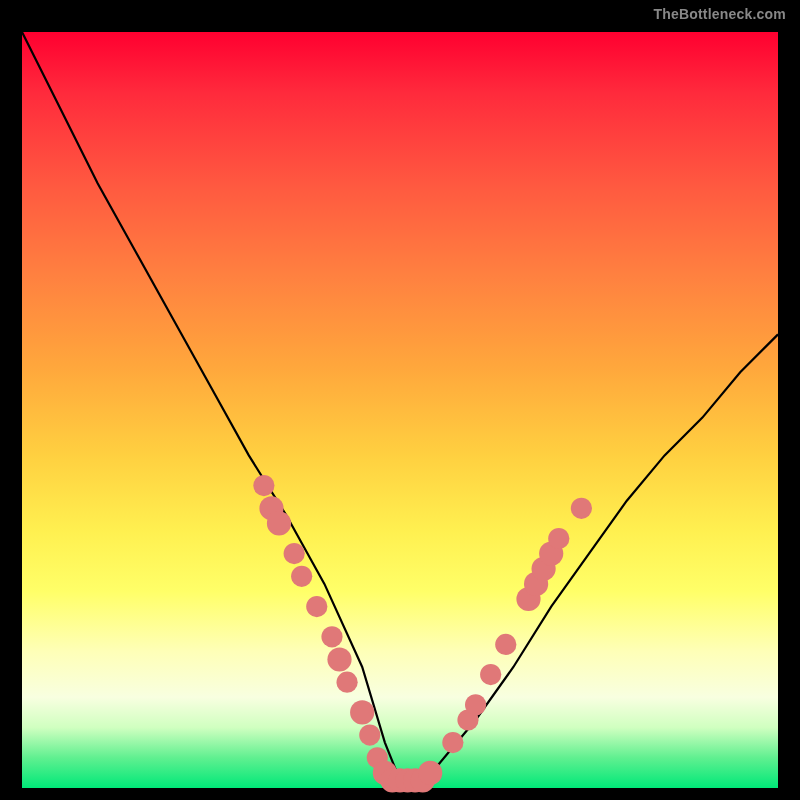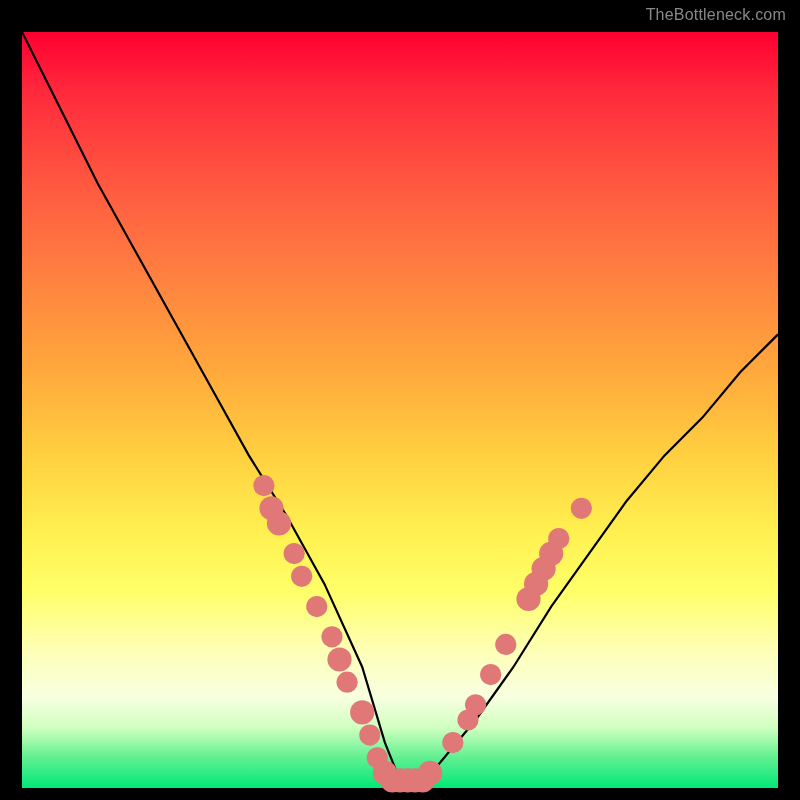--- a/index.html
+++ b/index.html
@@ -31,23 +31,23 @@
       #d0ffc0 92%,
       #60f090 96%,
       #00e878 100%
     );
   }
   .watermark {
     position: absolute;
     top: 6px;
     right: 14px;
     color: #888;
-    font-size: 16px;
+    font-size: 14px;
     letter-spacing: 0.2px;
-    font-weight: 400;
+    font-weight: 700;
     user-select: none;
   }
   svg.curve {
     position: absolute;
     left: 0;
     top: 0;
     width: 756px;
     height: 756px;
     overflow: visible;
   }

